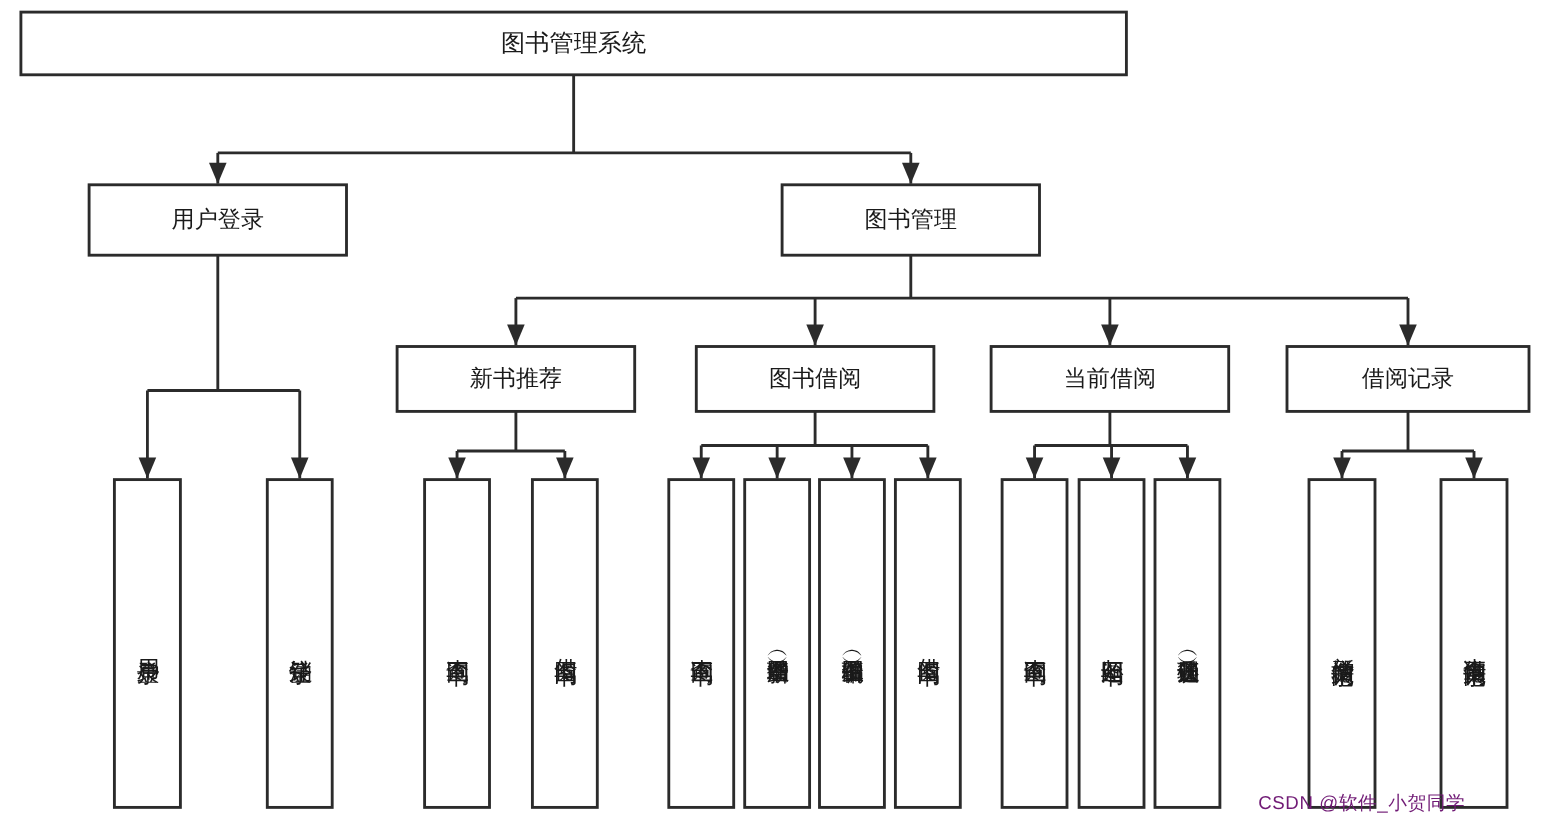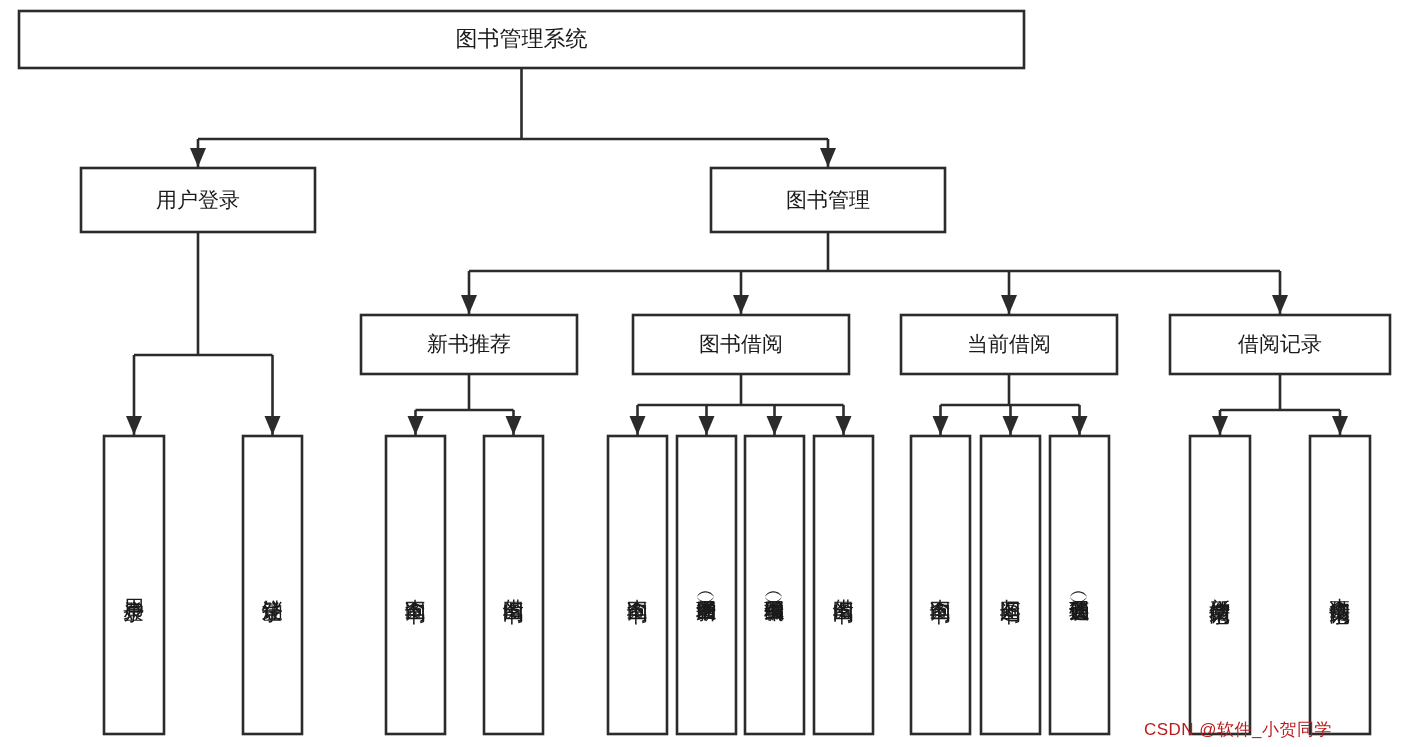--- a/index.html
+++ b/index.html
@@ -71,21 +71,21 @@
   .vlabel.tight span {
     letter-spacing: 0px;
     font-size: 20px;
   }
   .watermark {
     position: absolute;
     right: 10px;
     bottom: 6px;
     font-family: "Liberation Sans", "DejaVu Sans", sans-serif;
     font-size: 17px;
-    color: #b91c1c;
+    color: #701a75;
     white-space: nowrap;
     letter-spacing: 0.5px;
   }
 </style>
 </head>
 <body>
 
 <div id="diagram-root">
   <svg class="diagram" viewBox="0 0 1405 747">
     <defs></defs>

